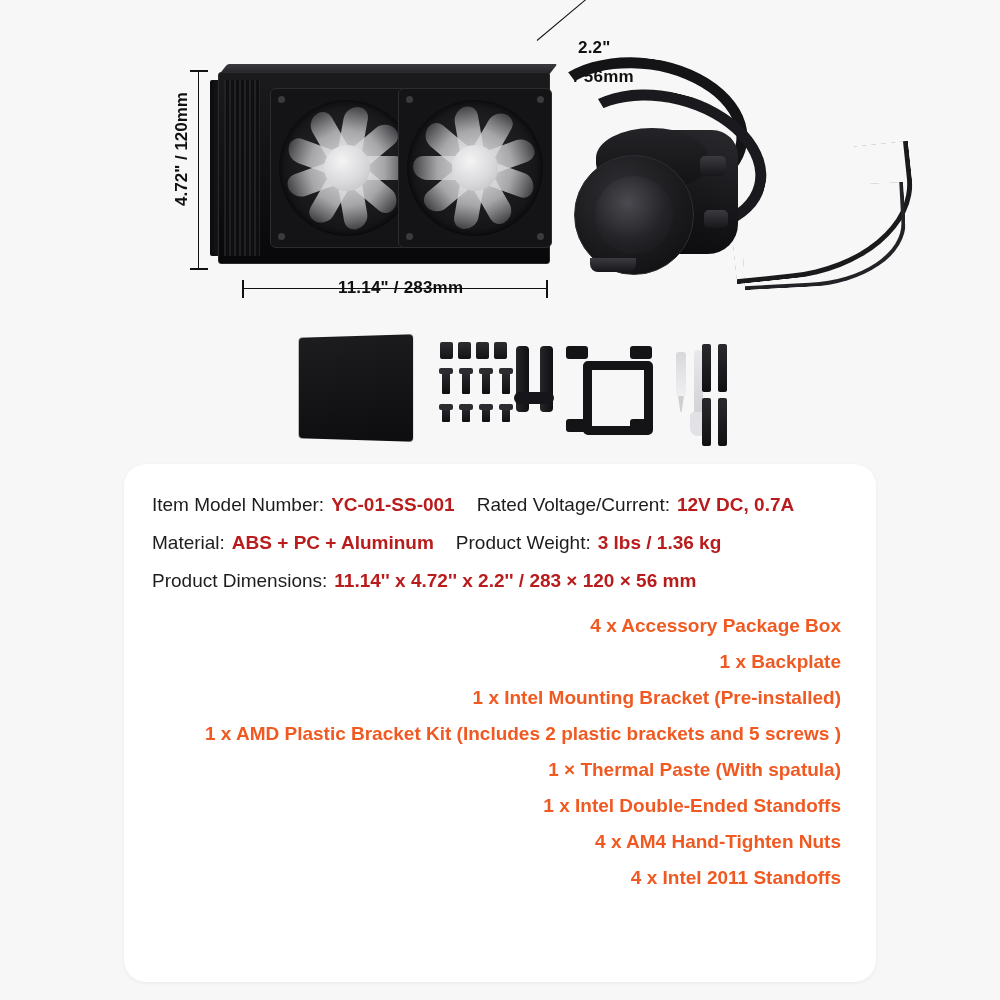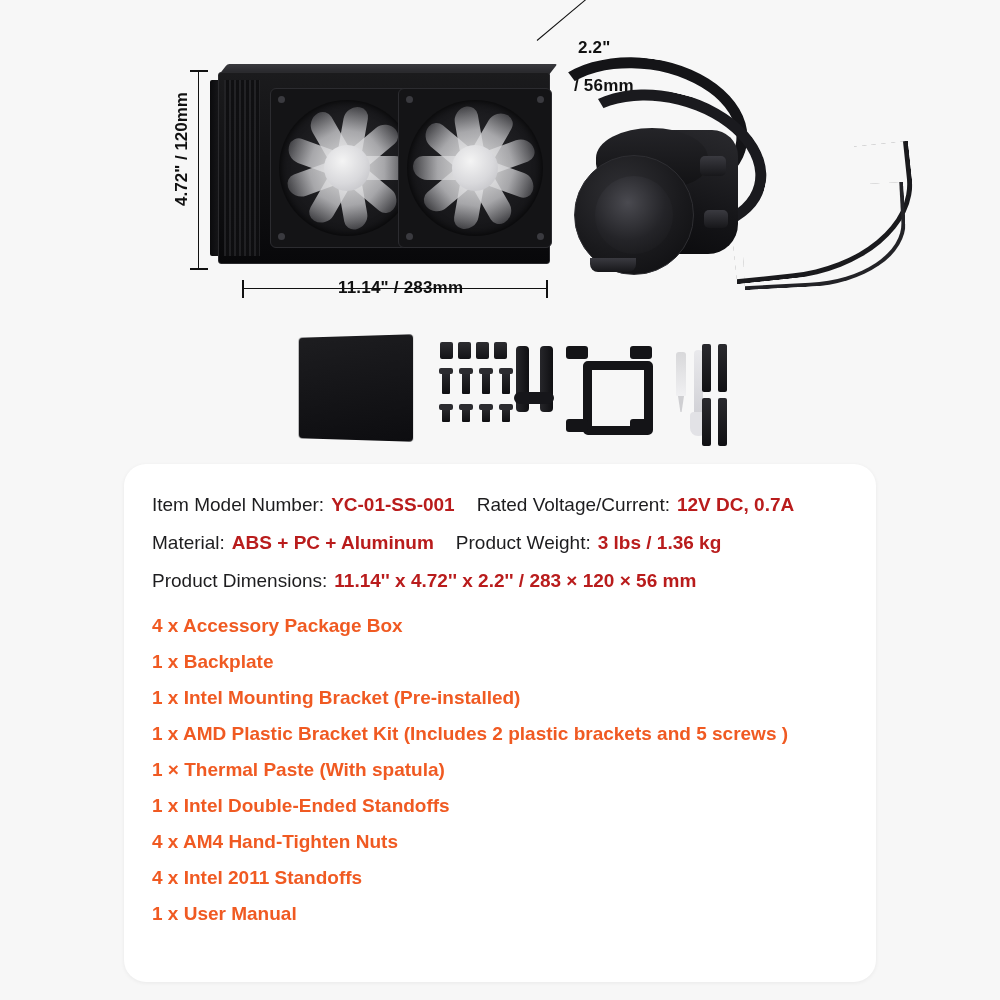--- a/index.html
+++ b/index.html
@@ -363,20 +363,21 @@
     height: 518px;
     background: #ffffff;
     border-radius: 22px;
     box-shadow: 0 1px 4px rgba(0,0,0,.06);
   }
   .card-inner {
     position: absolute;
     left: 28px;
     top: 28px;
     right: 35px;
+    text-align: right;
   }
   .spec-row {
     display: flex;
     align-items: baseline;
     margin-bottom: 12px;
     font-size: 19px;
     line-height: 26px;
   }
   .spec-label {
     color: #1d1d1f;
@@ -416,21 +417,21 @@
     <div class="dim-line" style="left:190px; top:268px; width:18px; height:2px;"></div>
     <div class="dim-vert" style="left:172px; top:92px;">4.72" / 120mm</div>
 
     <div class="dim-line" style="left:242px; top:288px; width:306px; height:1px;"></div>
     <div class="dim-line" style="left:242px; top:280px; width:2px; height:18px;"></div>
     <div class="dim-line" style="left:546px; top:280px; width:2px; height:18px;"></div>
     <div class="dim-label" style="left:338px; top:278px;">11.14" / 283mm</div>
 
     <div class="dim-line" style="left:537px; top:40px; width:64px; height:1px; transform:rotate(-40deg); transform-origin:left center;"></div>
     <div class="dim-label" style="left:578px; top:38px;">2.2"</div>
-    <div class="dim-label" style="left:574px; top:76px;">/ 56mm</div>
+    <div class="dim-label" style="left:574px; top:67px;">/ 56mm</div>
 
     <div class="tube t1"></div>
     <div class="tube t2"></div>
 
     <div class="rad-top-edge"></div>
     <div class="rad-side"></div>
     <div class="radiator"></div>
     <div class="rad-fins"></div>
 
     <div class="fan f1">
@@ -546,19 +547,18 @@
 
       <div class="incl-list">
         <div class="incl-item">4 x Accessory Package Box</div>
         <div class="incl-item">1 x Backplate</div>
         <div class="incl-item">1 x Intel Mounting Bracket (Pre-installed)</div>
         <div class="incl-item">1 x AMD Plastic Bracket Kit (Includes 2 plastic brackets and 5 screws )</div>
         <div class="incl-item">1 × Thermal Paste (With spatula)</div>
         <div class="incl-item">1 x Intel Double-Ended Standoffs</div>
         <div class="incl-item">4 x AM4 Hand-Tighten Nuts</div>
         <div class="incl-item">4 x Intel 2011 Standoffs</div>
-        <div class="incl-item">1 x User Manual</div>
       </div>
 
     </div>
   </div>
 
 </div>
 
 </body></html>

